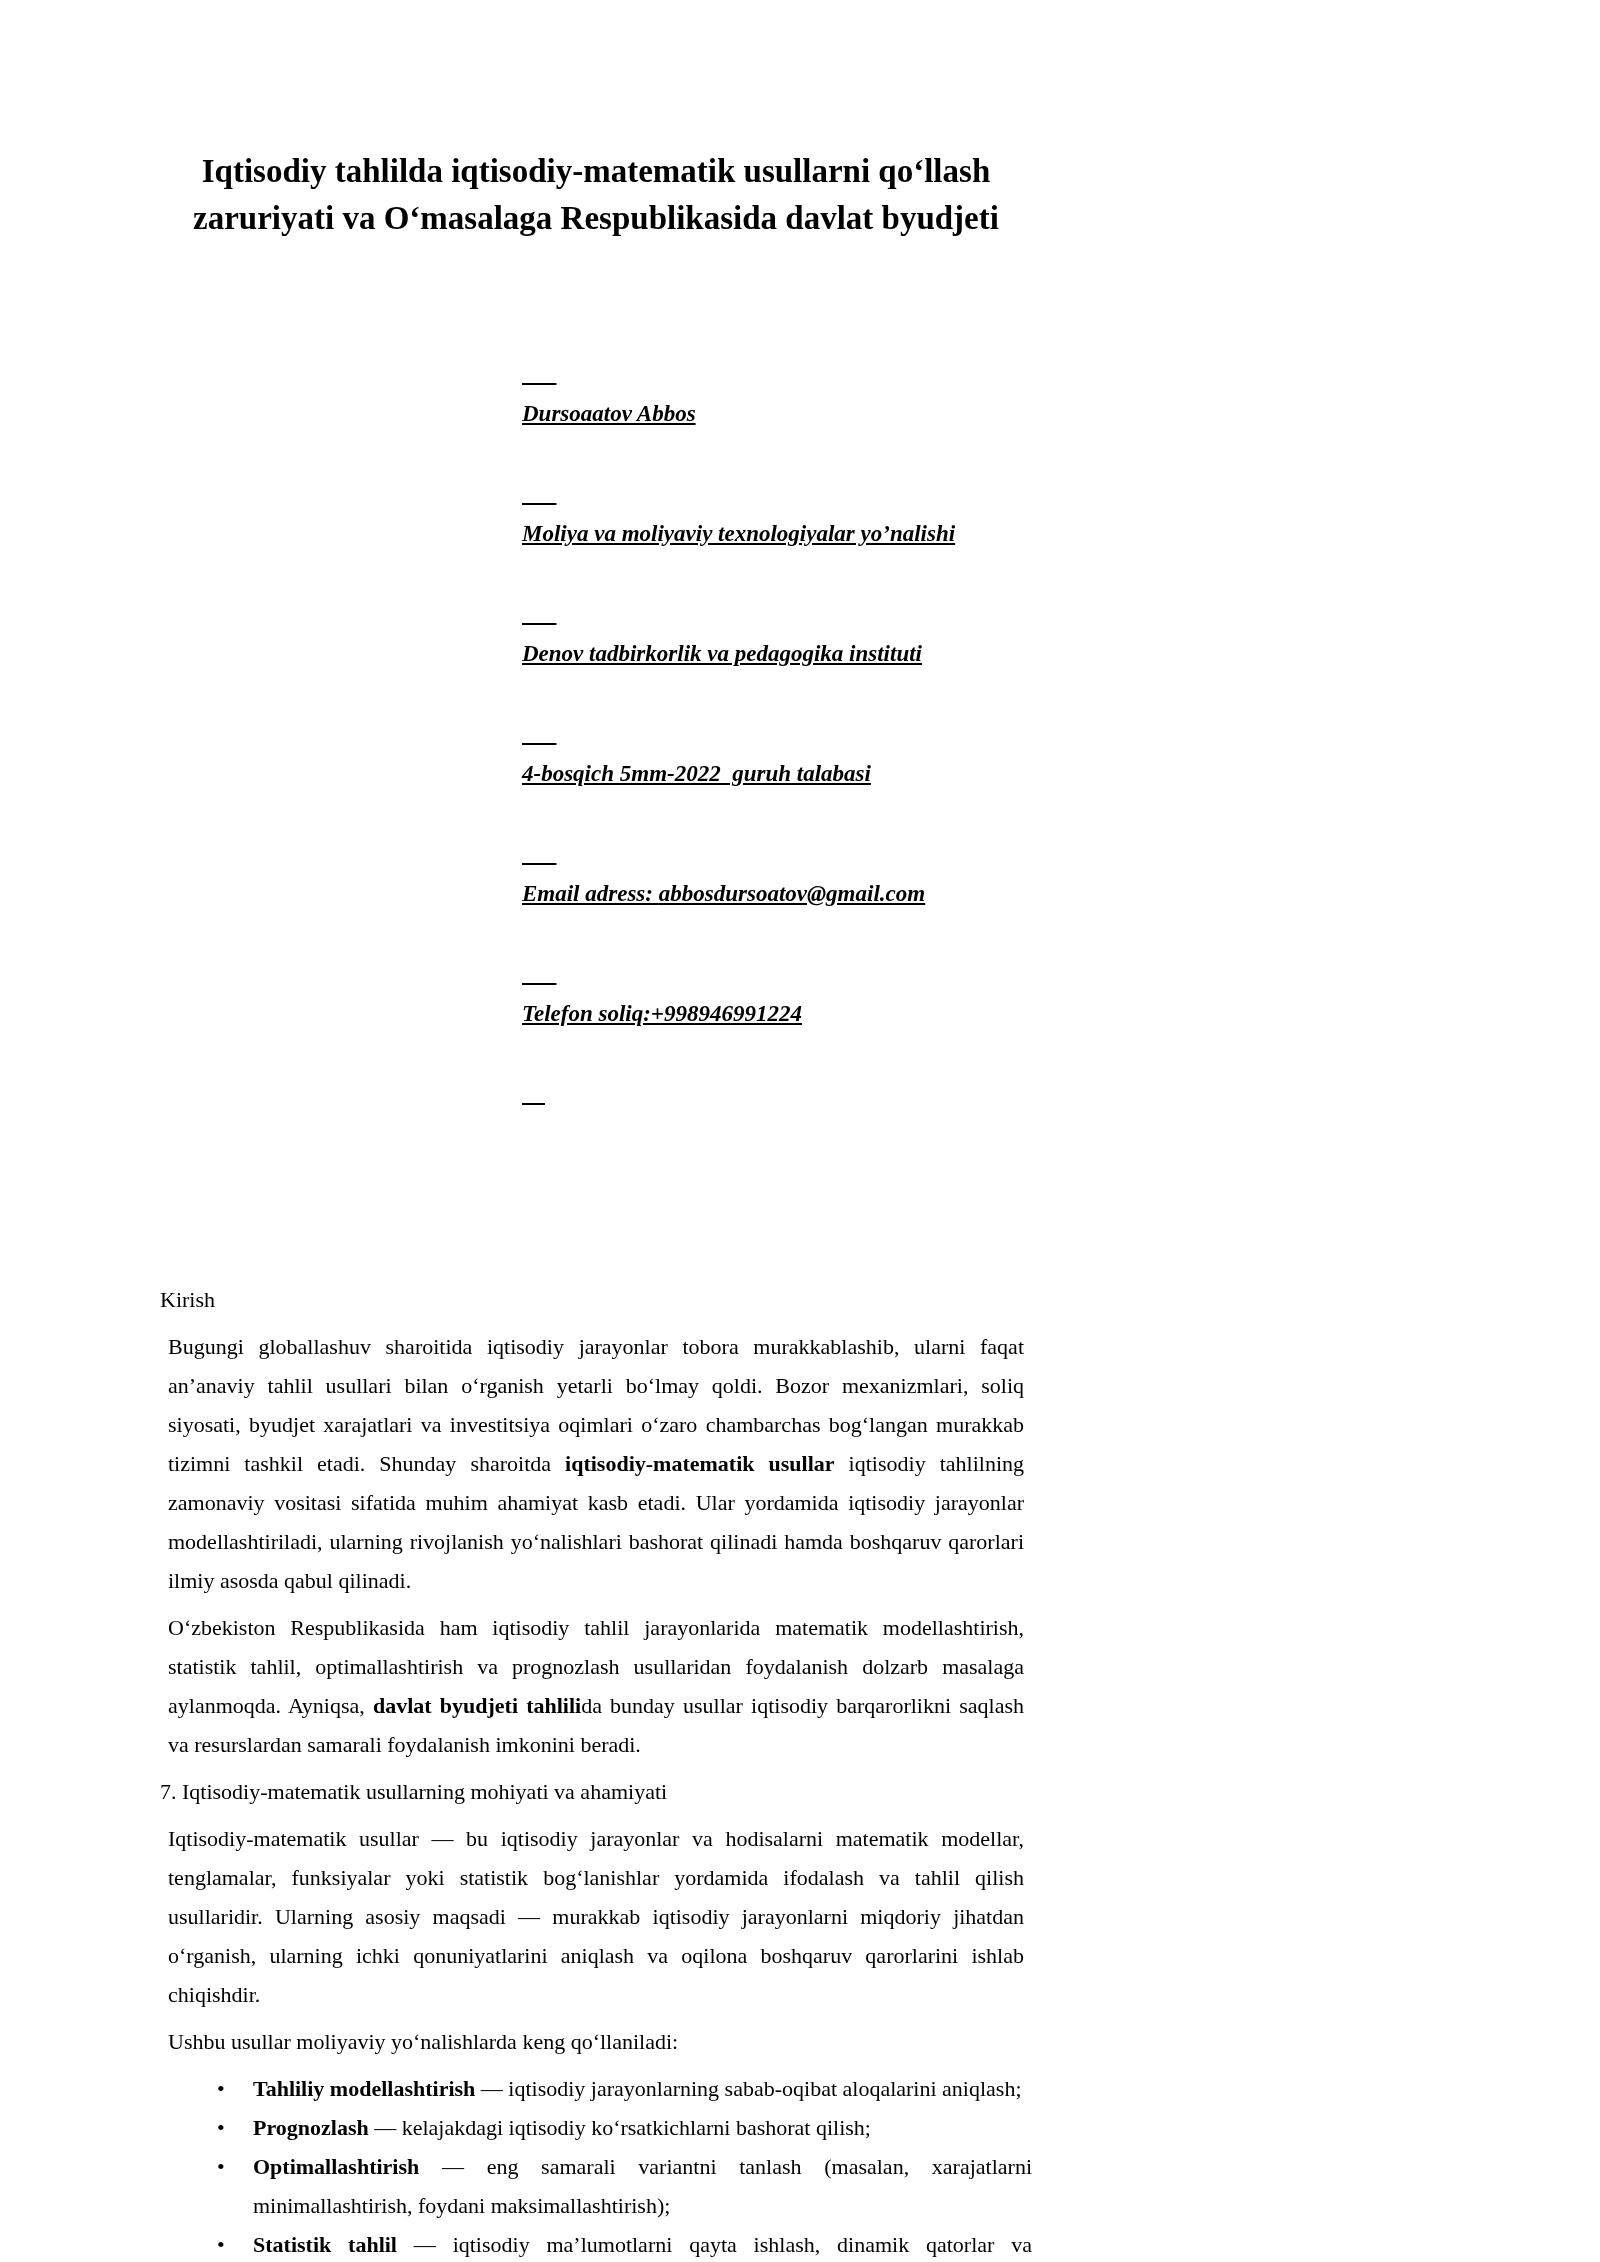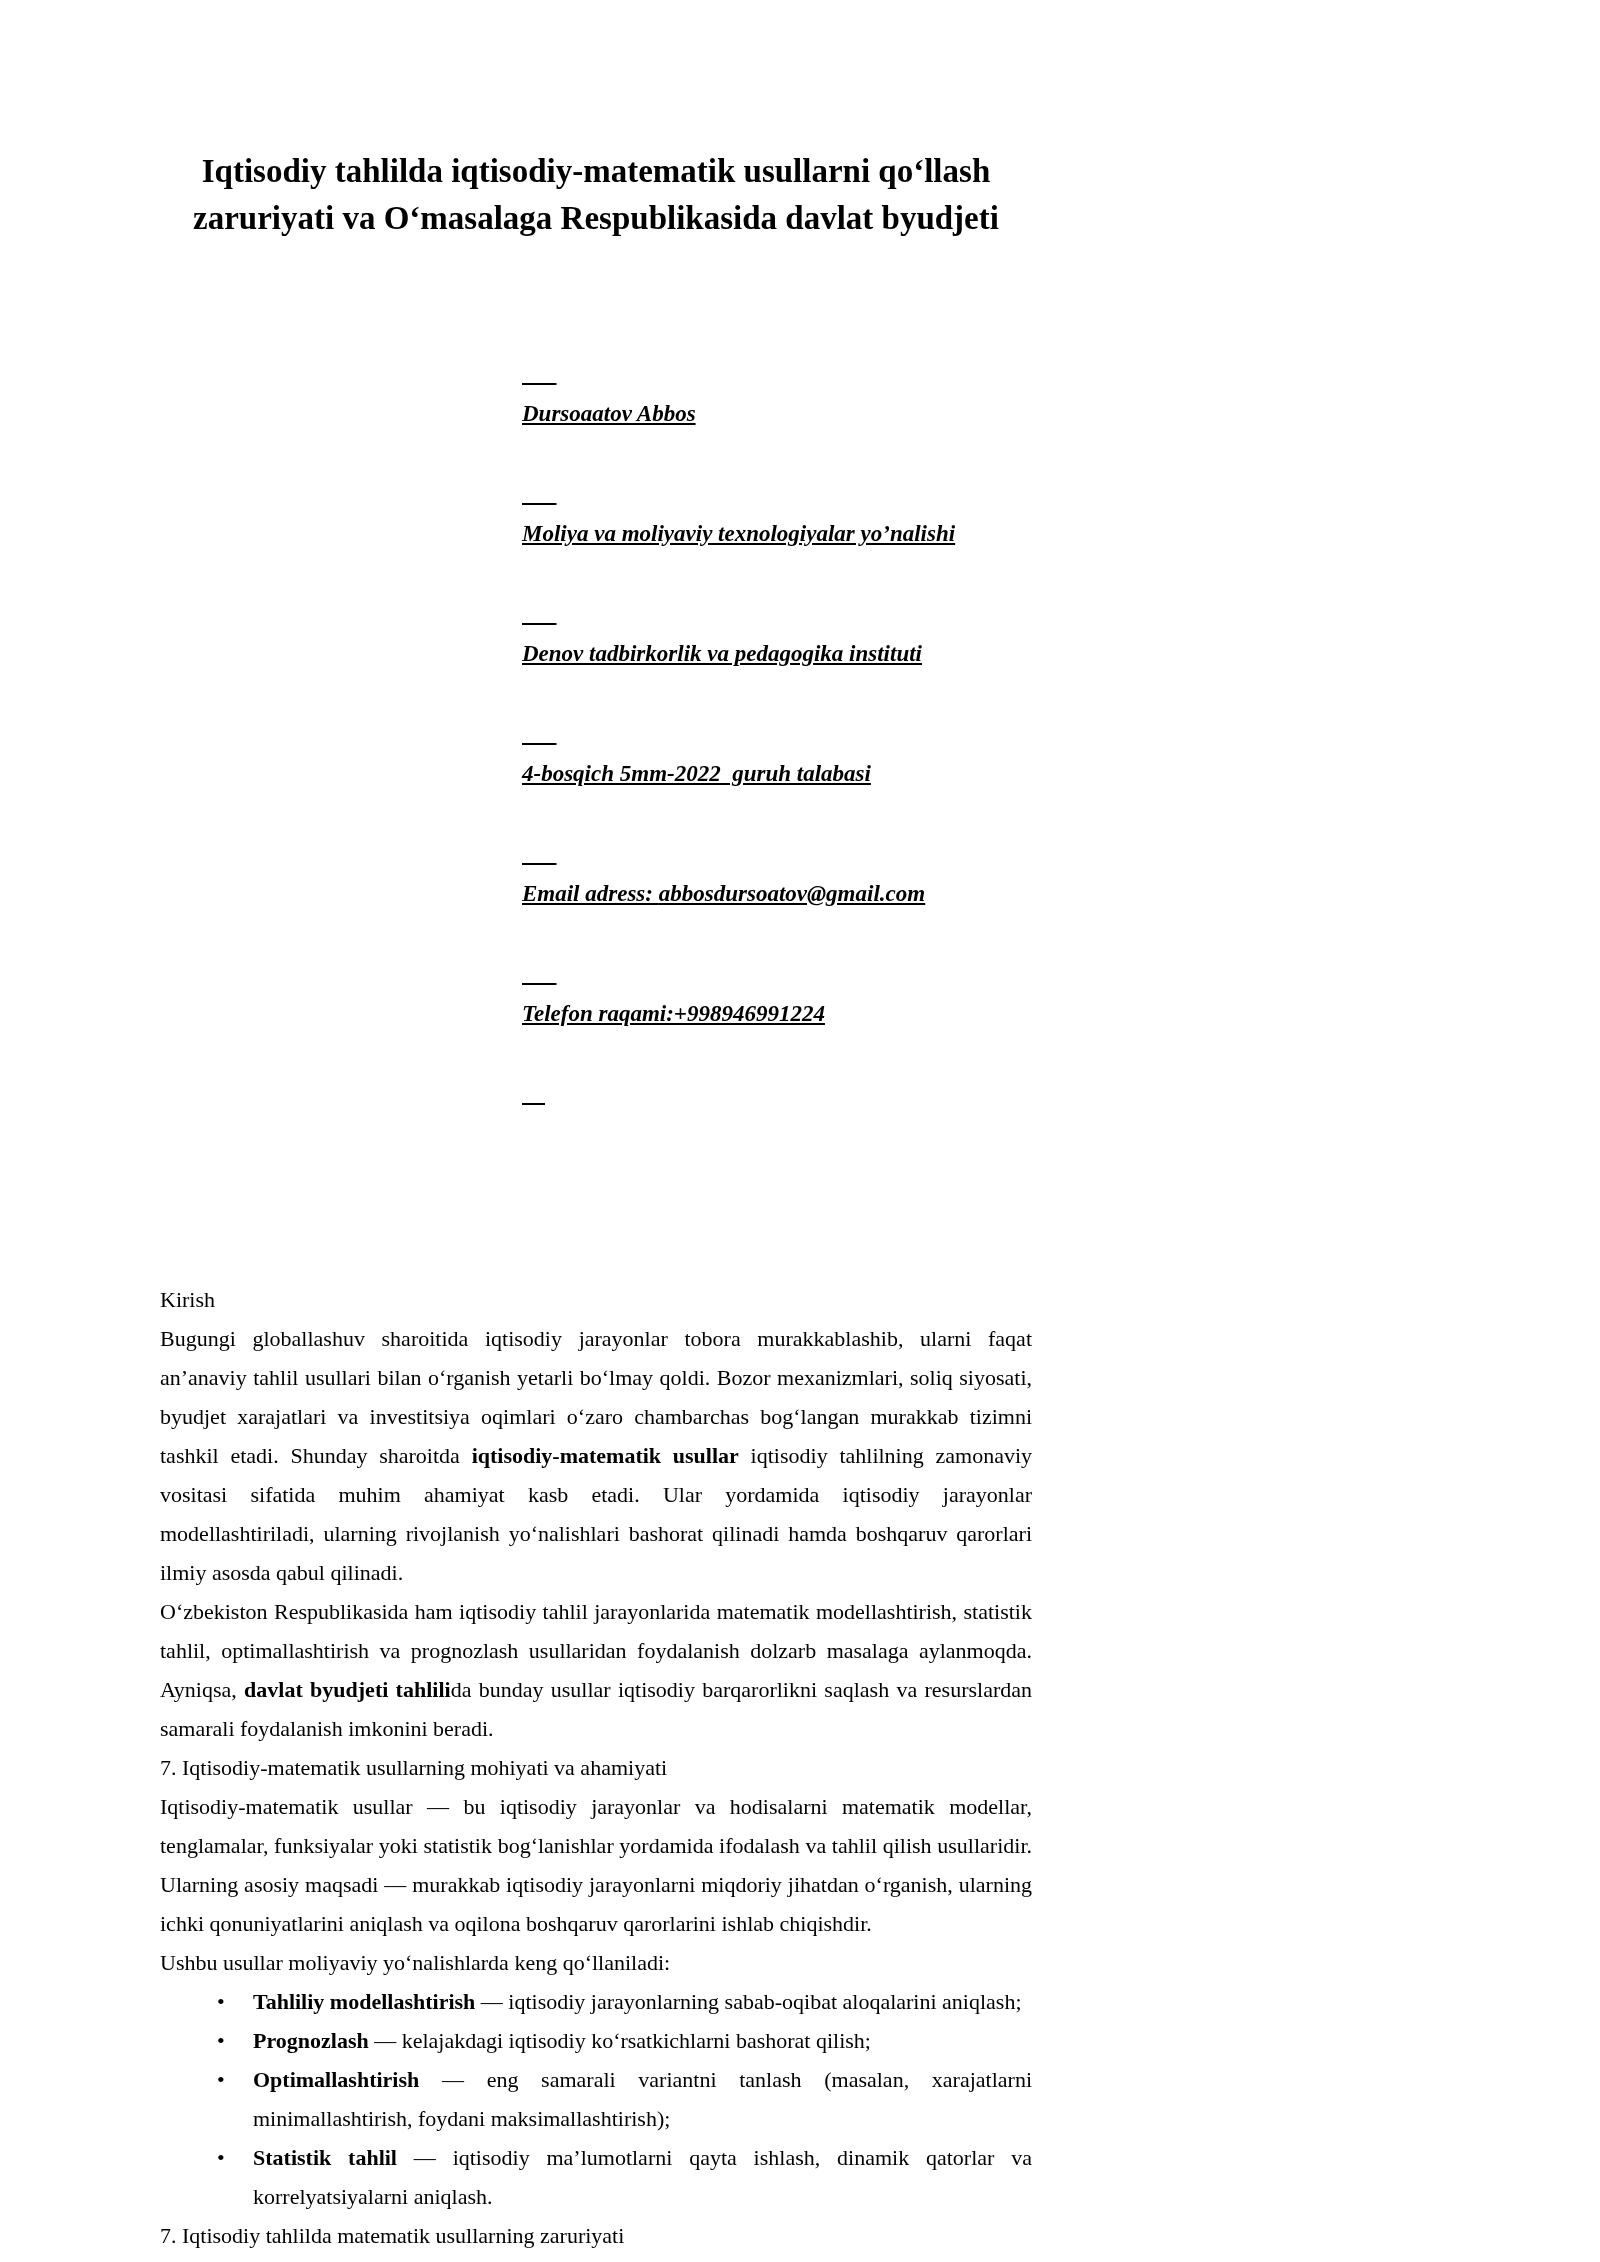--- a/index.html
+++ b/index.html
@@ -47,21 +47,21 @@
     text-decoration: underline;
     cursor: pointer;
   }
   .body-text {
     margin-top: 166px;
     font-size: 22px;
     line-height: 39px;
     text-align: justify;
   }
   .para {
-    margin: 0;
+    margin: 8px;
   }
   .heading {
     margin: 0;
     font-weight: normal;
     text-align: left;
   }
   .bullet-list {
     margin: 0;
     padding: 0;
     list-style: none;
@@ -85,21 +85,21 @@
   <div class="content">
 
     <h1 class="doc-title">Iqtisodiy tahlilda iqtisodiy-matematik usullarni qo‘llash zaruriyati va O‘masalaga Respublikasida davlat byudjeti</h1>
 
     <div class="author-block">
       <p class="author-line">Dursoaatov Abbos</p>
       <p class="author-line">Moliya va moliyaviy texnologiyalar yo’nalishi</p>
       <p class="author-line">Denov tadbirkorlik va pedagogika instituti</p>
       <p class="author-line">4-bosqich 5mm-2022  guruh talabasi</p>
       <p class="author-line"><span>Email adress: </span><span class="email-link">abbosdursoatov@gmail.com</span></p>
-      <p class="author-line">Telefon raqami:+998946991224</p>
+      <p class="author-line">Telefon soliq:+998946991224</p>
     </div>
 
     <div class="body-text">
 
       <p class="heading">Kirish</p>
 
       <p class="para"><span>Bugungi globallashuv sharoitida iqtisodiy jarayonlar tobora murakkablashib, ularni faqat an’anaviy tahlil usullari bilan o‘rganish yetarli bo‘lmay qoldi. Bozor mexanizmlari, soliq siyosati, byudjet xarajatlari va investitsiya oqimlari o‘zaro chambarchas bog‘langan murakkab tizimni tashkil etadi. Shunday sharoitda </span><b>iqtisodiy-matematik usullar</b><span> iqtisodiy tahlilning zamonaviy vositasi sifatida muhim ahamiyat kasb etadi. Ular yordamida iqtisodiy jarayonlar modellashtiriladi, ularning rivojlanish yo‘nalishlari bashorat qilinadi hamda boshqaruv qarorlari ilmiy asosda qabul qilinadi.</span></p>
 
       <p class="para"><span>O‘zbekiston Respublikasida ham iqtisodiy tahlil jarayonlarida matematik modellashtirish, statistik tahlil, optimallashtirish va prognozlash usullaridan foydalanish dolzarb masalaga aylanmoqda. Ayniqsa, </span><b>davlat byudjeti tahlili</b><span>da bunday usullar iqtisodiy barqarorlikni saqlash va resurslardan samarali foydalanish imkonini beradi.</span></p>
 

